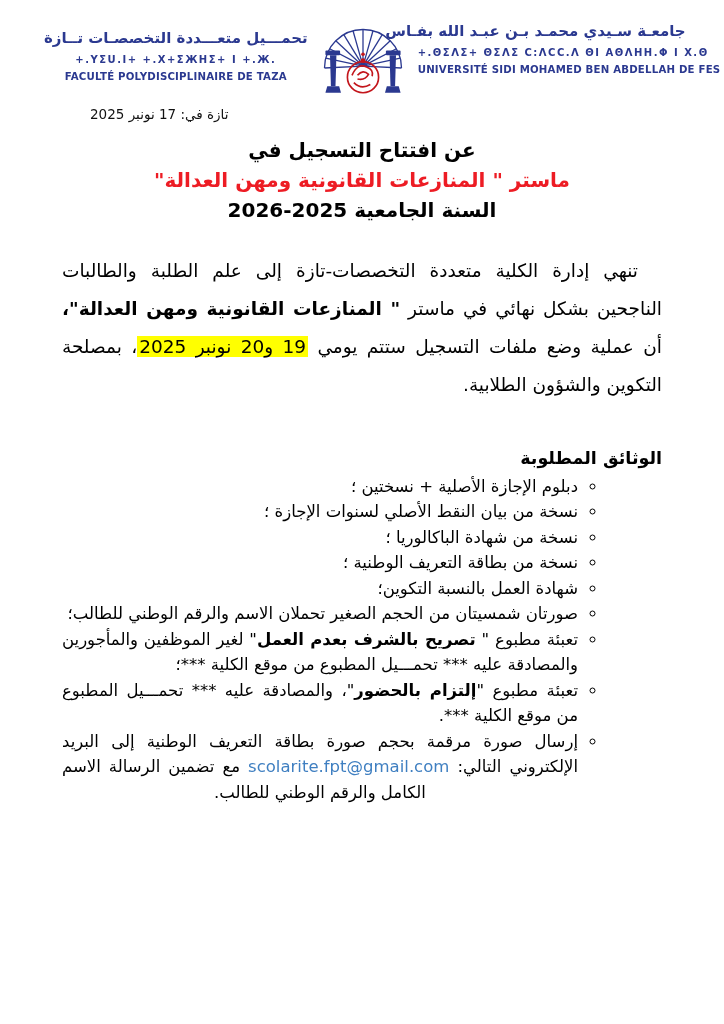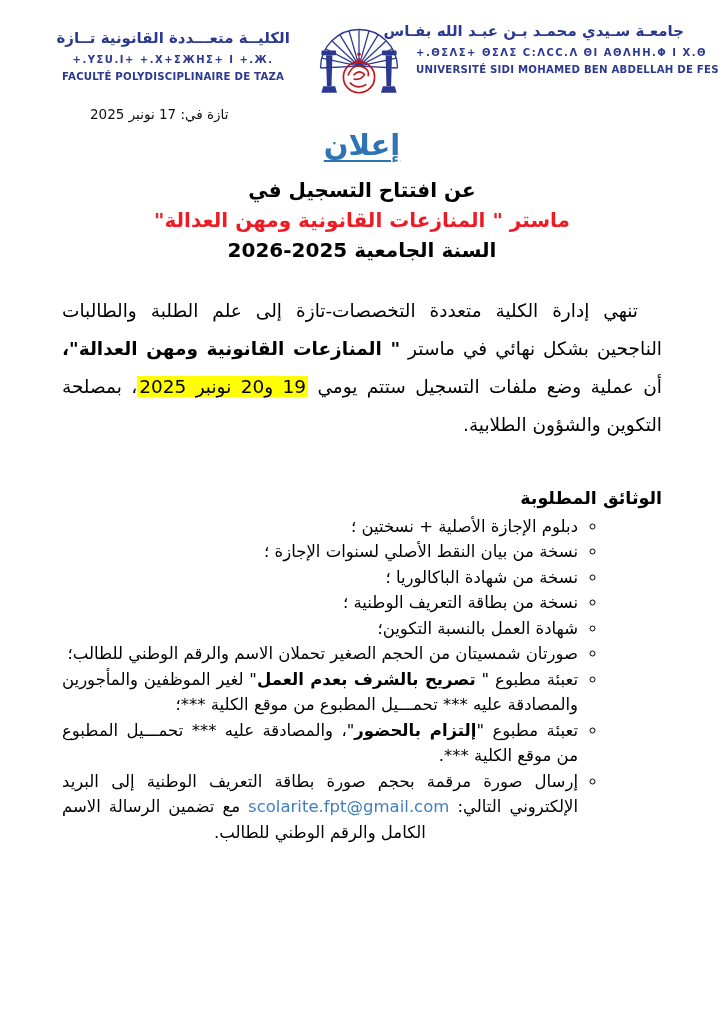--- a/index.html
+++ b/index.html
@@ -52,21 +52,21 @@
   .s-hl{background:var(--highlight-yellow);padding:0 2px;}
   .s-email{color:var(--email-blue);}
 </style>
 </head>
 <body>
 
 <div class="page">
 
   <div class="header">
     <div class="hdr-col left">
-      <div class="hdr-arabic">الكليــة متعـــددة القانونية تــازة</div>
+      <div class="hdr-arabic">تحمـــيل متعـــددة التخصصـات تــازة</div>
       <div class="hdr-tif">+.YΣU.I+  +.X+ΣЖHΣ+  I  +.Ж.</div>
       <div class="hdr-fr">FACULTÉ POLYDISCIPLINAIRE DE TAZA</div>
     </div>
 
     <div class="logo-wrap">
       <svg viewBox="0 0 120 104" width="110" height="96" aria-hidden="true">
 
         <g stroke="var(--header-blue)" stroke-width="1.4" fill="none">
           <path d="M18 52 A42 42 0 0 1 102 52"></path>
           <line x1="60" y1="50" x2="18" y2="52"></line>
@@ -109,21 +109,20 @@
     <div class="hdr-col right">
       <div class="hdr-arabic">جامعـة سـيدي محمـد بـن عبـد الله بفـاس</div>
       <div class="hdr-tif">+.ΘΣΛΣ+ ΘΣΛΣ C:ΛCC.Λ ΘΙ ΑΘΛHH.Φ I X.Θ</div>
       <div class="hdr-fr">UNIVERSITÉ SIDI MOHAMED BEN ABDELLAH DE FES</div>
     </div>
   </div>
 
   <div class="date">تازة في: 17 نونبر 2025</div>
 
   <div class="title-block">
-    <div class="t-heading"><span>إعلان</span></div>
     <div class="t-sub">عن افتتاح التسجيل في</div>
     <div class="t-master">ماستر " المنازعات القانونية ومهن العدالة"</div>
     <div class="t-year">السنة الجامعية 2025-2026</div>
   </div>
 
   <p class="body-par"><span class="s-n">تنهي إدارة الكلية متعددة التخصصات-تازة إلى علم الطلبة والطالبات الناجحين بشكل نهائي في ماستر </span><span class="s-b">" المنازعات القانونية ومهن العدالة"،</span><span class="s-n"> أن عملية وضع ملفات التسجيل ستتم يومي </span><span class="s-hl">19 و20 نونبر 2025</span><span class="s-n">، بمصلحة التكوين والشؤون الطلابية.</span></p>
 
   <div class="docs-heading">الوثائق المطلوبة</div>
   <ul class="docs">
       <li><span class="s-n">دبلوم الإجازة الأصلية + نسختين ؛</span></li>

